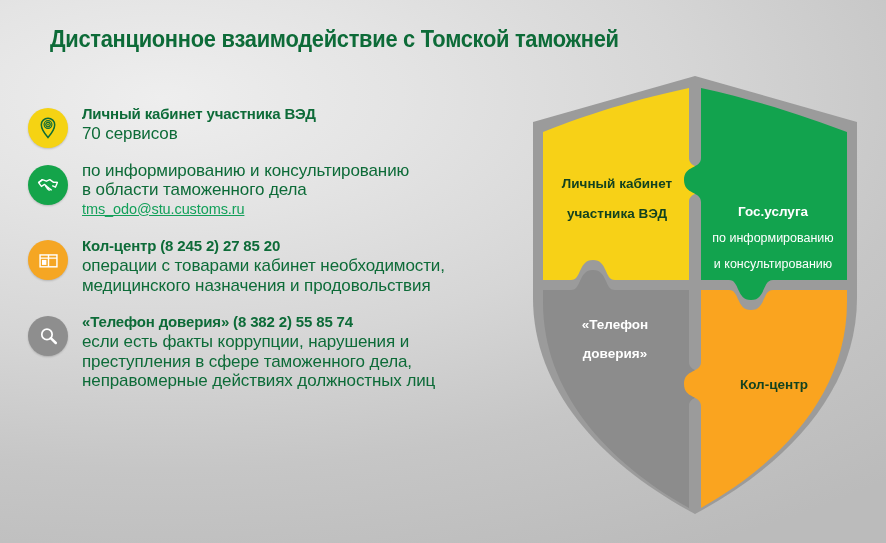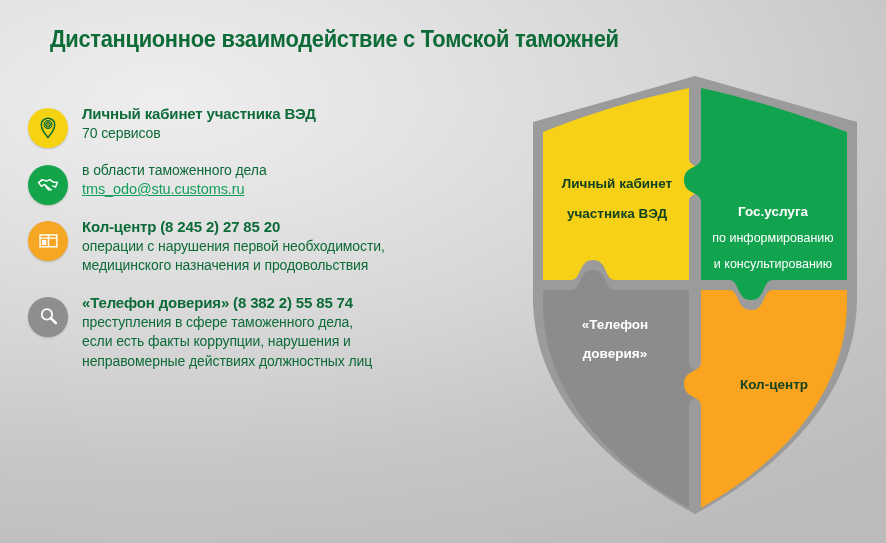--- a/index.html
+++ b/index.html
@@ -73,21 +73,21 @@
 
   .info-head {
     font-size: 15px;
     font-weight: bold;
     color: #0d6b38;
     line-height: 20px;
     letter-spacing: -0.15px;
     white-space: nowrap;
   }
   .info-line {
-    font-size: 14px;
+    font-size: 17px;
     color: #0d6b38;
     line-height: 19.5px;
     letter-spacing: -0.1px;
     white-space: nowrap;
   }
   .info-link {
     font-size: 14.5px;
     color: #13a05a;
     line-height: 19.5px;
     text-decoration: underline;
@@ -146,48 +146,49 @@
     <div class="info-item item-2">
       <span class="badge b-green">
         <svg width="24" height="24" viewBox="0 0 24 24" aria-hidden="true">
           <path d="M2.6 9.6 L6.4 6.6 L10.4 8.2 L13.8 6.6 L17.6 9.4 L21.4 9.4" fill="none" stroke="#ffffff" stroke-width="1.4" stroke-linejoin="round"></path>
           <path d="M6.4 6.6 L2.6 9.6 L5.4 13.4 L8.6 11.4" fill="none" stroke="#ffffff" stroke-width="1.4" stroke-linejoin="round"></path>
           <path d="M17.6 9.4 L21.4 9.4 L19.4 14.2 L16.2 12.6" fill="none" stroke="#ffffff" stroke-width="1.4" stroke-linejoin="round"></path>
           <path d="M8.6 11.4 L11 13.6 L13.4 15.6 L15.2 16.9" fill="none" stroke="#ffffff" stroke-width="1.4" stroke-linecap="round"></path>
           <path d="M9.6 13.6 L12.4 15.9 M11 15.6 L13.2 17.3" fill="none" stroke="#ffffff" stroke-width="1.2" stroke-linecap="round"></path>
         </svg>
       </span>
+      <div class="info-line">по информированию и консультированию</div>
       <div class="info-line">в области таможенного дела</div>
       <a class="info-link">tms_odo@stu.customs.ru</a>
     </div>
 
     <div class="info-item item-3">
       <span class="badge b-orange">
         <svg width="23" height="23" viewBox="0 0 24 24" aria-hidden="true">
           <rect x="3.2" y="6.2" width="17.6" height="12.4" fill="none" stroke="#ffffff" stroke-width="1.5"></rect>
           <path d="M12 6.2 L12 18.6" stroke="#ffffff" stroke-width="1.5"></path>
           <path d="M3.2 9.4 L12 9.4 M12 9.4 L20.8 9.4" stroke="#ffffff" stroke-width="1.3"></path>
           <rect x="5.2" y="11.4" width="4.6" height="5.2" fill="#ffffff"></rect>
         </svg>
       </span>
       <div class="info-head">Кол-центр (8 245 2) 27 85 20</div>
-      <div class="info-line">операции с нарушения первой необходимости,</div>
+      <div class="info-line">операции с товарами кабинет необходимости,</div>
       <div class="info-line">медицинского назначения и продовольствия</div>
     </div>
 
     <div class="info-item item-4">
       <span class="badge b-gray">
         <svg width="23" height="23" viewBox="0 0 24 24" aria-hidden="true">
           <circle cx="10.4" cy="9.8" r="5.4" fill="none" stroke="#ffffff" stroke-width="1.8"></circle>
           <path d="M14.4 13.8 L19.6 18.8" stroke="#ffffff" stroke-width="2.6" stroke-linecap="round"></path>
         </svg>
       </span>
       <div class="info-head">«Телефон доверия» (8 382 2) 55 85 74</div>
+      <div class="info-line">если есть факты коррупции, нарушения и</div>
       <div class="info-line">преступления в сфере таможенного дела,</div>
-      <div class="info-line">если есть факты коррупции, нарушения и</div>
       <div class="info-line">неправомерные действиях должностных лиц</div>
     </div>
 
   </div>
 
   <div class="shield-wrap">
     <svg width="384" height="470" viewBox="0 0 384 470" aria-hidden="true">
 
       <path id="shield-backing" d="M30 60 L192 14 L354 60 L354 236 C354 330 282 404 192 452 C102 404 30 330 30 236 Z" fill="#9b9b9b"></path>
 

